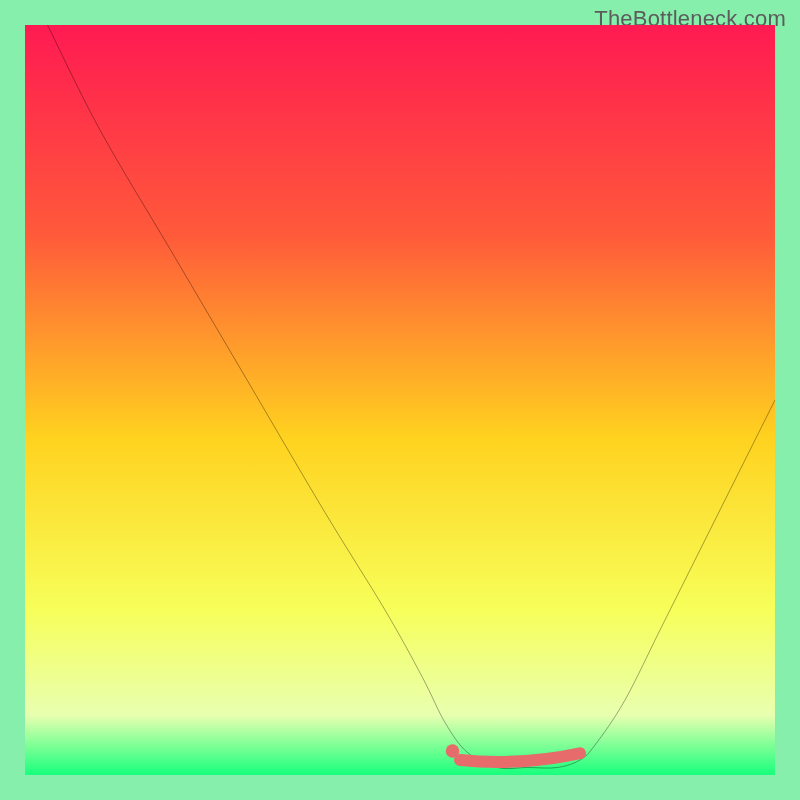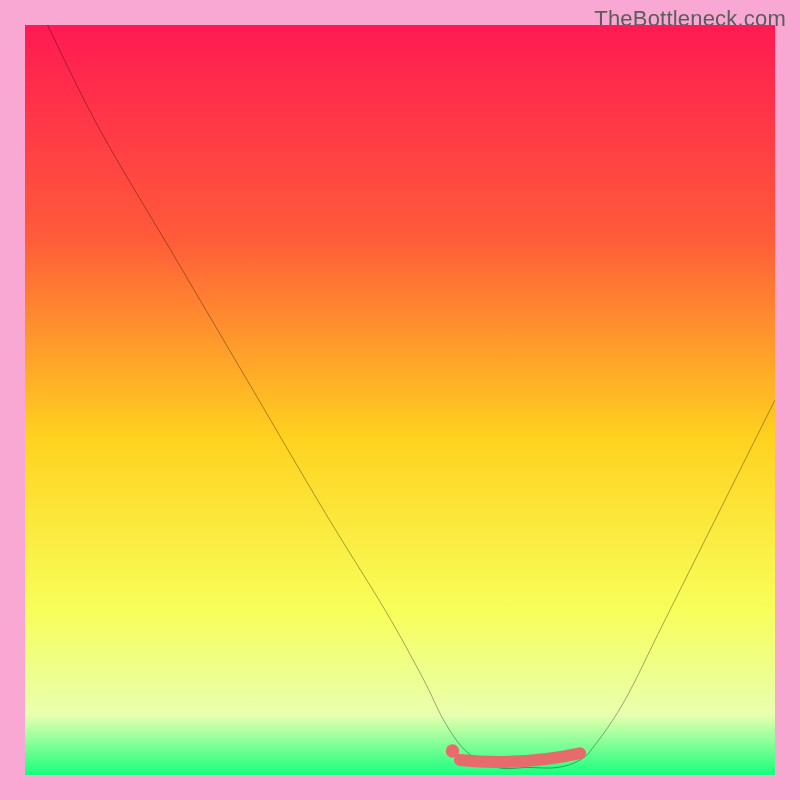--- a/index.html
+++ b/index.html
@@ -1,21 +1,21 @@
 <!DOCTYPE html>
 <html><head>
 <meta charset="utf-8">
 <style>
   * { margin: 0; padding: 0; box-sizing: border-box; }
   html, body { width: 800px; height: 800px; overflow: hidden; background: #000; }
   .stage {
     position: relative;
     width: 800px;
     height: 800px;
-    background: #f9a8d4;
+    background: #86efac;
   }
   .watermark {
     position: absolute;
     top: 6px;
     right: 14px;
     font-family: Arial, Helvetica, sans-serif;
     font-size: 22px;
     color: #5c5c5c;
     font-weight: 400;
     letter-spacing: 0.2px;

